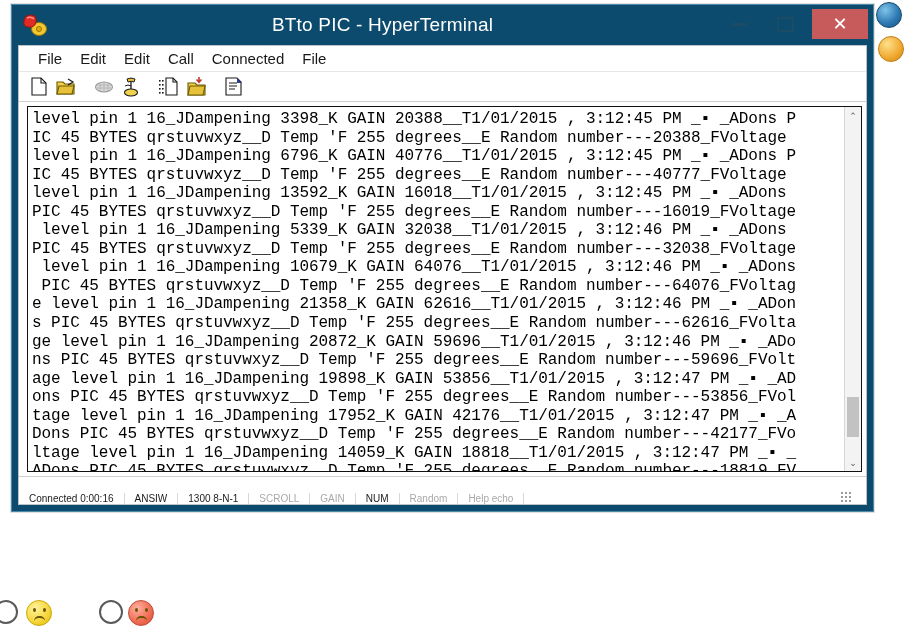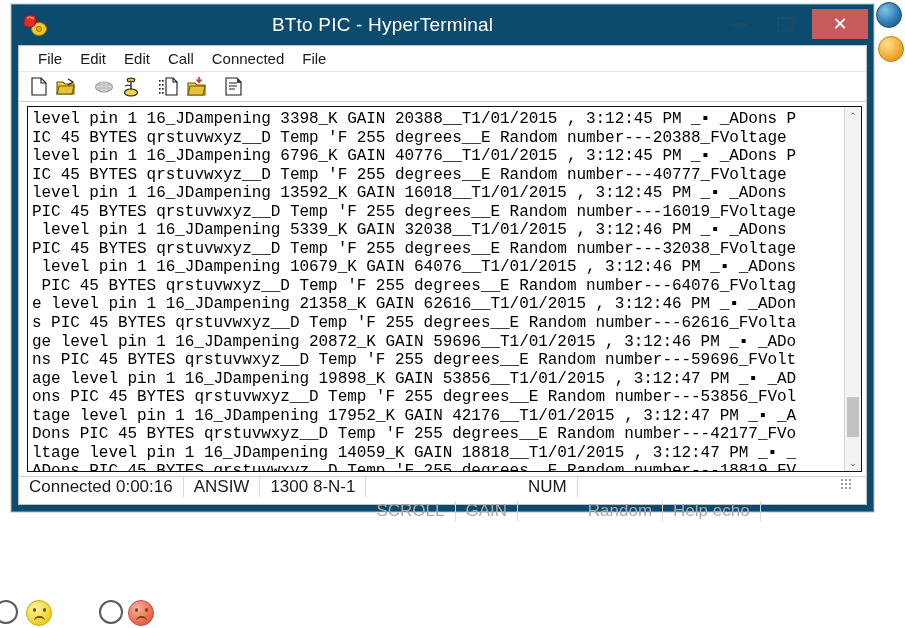--- a/index.html
+++ b/index.html
@@ -209,24 +209,24 @@
     background: #c2c2c2;
     cursor: default;
   }
   #sb-track { flex: 1; }
 
   
   #statusbar {
     height: 28px;
     flex: 0 0 28px;
     display: flex;
-    align-items: flex-start;
+    align-items: flex-end;
     background: #ffffff;
     border-top: 1px solid #cfcfcf;
-    font-size: 17px;
+    font-size: 10px;
   }
   .sb-cell {
     display: flex;
     align-items: center;
     padding: 0 10px;
     border-right: 1px solid #d8d8d8;
     color: #1a1a1a;
     white-space: nowrap;
     cursor: default;
   }

